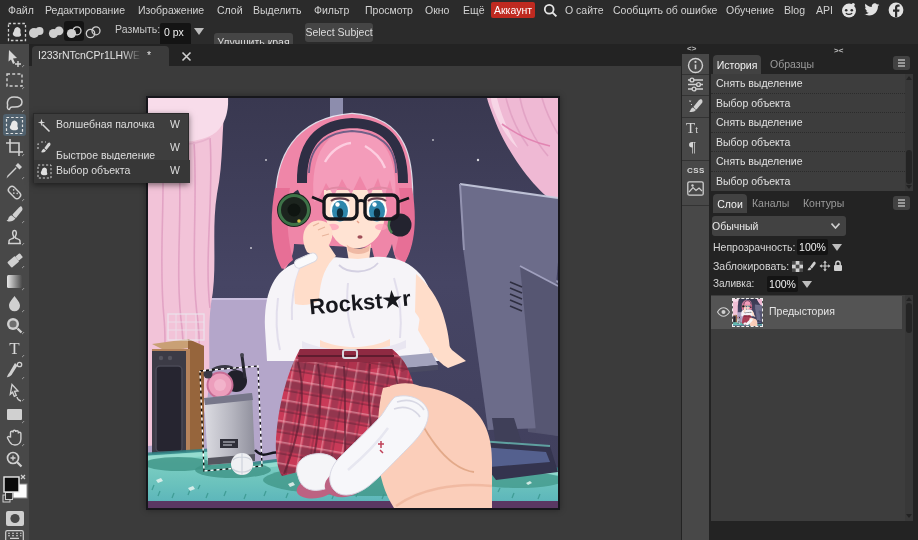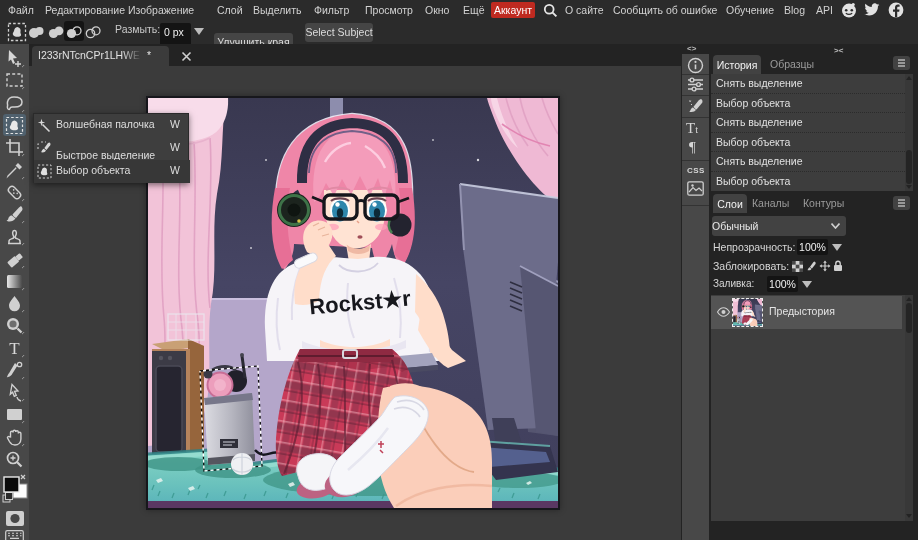--- a/index.html
+++ b/index.html
@@ -10,21 +10,21 @@
 .ptext{color:#dedede;font-size:10.5px;white-space:nowrap;}
 .gtext{color:#9b9b9b;font-size:10.5px;white-space:nowrap;}
 </style>
 </head>
 <body>
 <div id="app">
 
   <div class="abs" id="menubar" style="left:0;top:0;width:918px;height:20px;background:#2b2b2b;">
     <span class="abs mtext" style="left:8px;">Файл</span>
     <span class="abs mtext" style="left:45px;">Редактирование</span>
-    <span class="abs mtext" style="left:128px;">Изображение</span>
+    <span class="abs mtext" style="left:138px;">Изображение</span>
     <span class="abs mtext" style="left:217px;">Слой</span>
     <span class="abs mtext" style="left:253px;">Выделить</span>
     <span class="abs mtext" style="left:314px;">Фильтр</span>
     <span class="abs mtext" style="left:365px;">Просмотр</span>
     <span class="abs mtext" style="left:425px;">Окно</span>
     <span class="abs mtext" style="left:463px;">Ещё</span>
     <span class="abs" style="left:491px;top:2px;width:44px;height:16px;background:#bf2a20;border-radius:2px;color:#fff;font-size:10.5px;line-height:16px;text-align:center;">Аккаунт</span>
     <svg class="abs" style="left:543px;top:3px;" width="15" height="15">
         <circle cx="6.2" cy="6.2" r="4.4" fill="none" stroke="#e6e6e6" stroke-width="1.8"></circle>
         <path d="M9.6,9.6 L13.4,13.4" stroke="#e6e6e6" stroke-width="2"></path>

